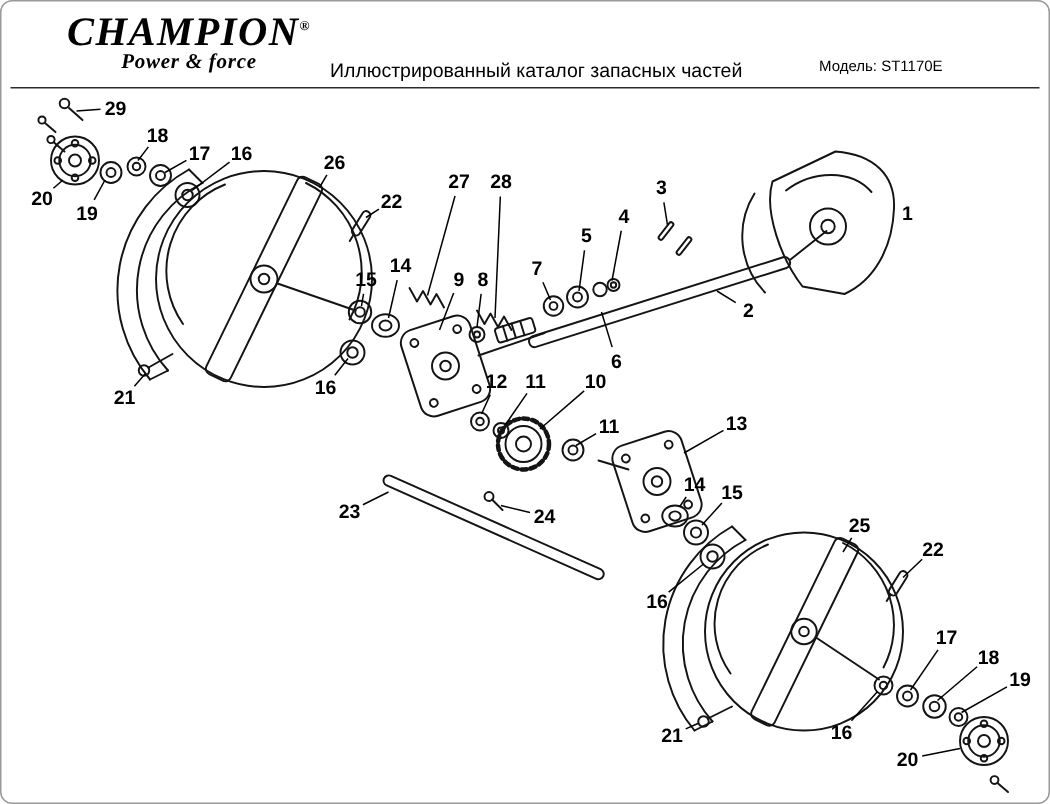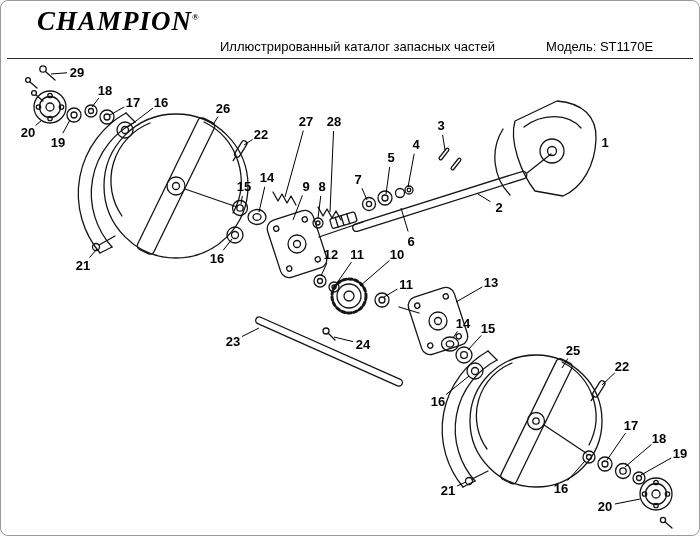--- a/index.html
+++ b/index.html
@@ -1,40 +1,41 @@
 <!DOCTYPE html>
 <html><head>
 <meta charset="utf-8">
 <style>
   * { margin:0; padding:0; box-sizing:border-box; }
   html,body { width:700px; height:536px; background:#fff; }
   body { font-family:"Liberation Sans", sans-serif; color:#000; }
   .page { position:relative; width:700px; height:536px; background:#fff;
           border:1px solid #9a9a9a; border-radius:8px; overflow:hidden; }
-  .logo { position:absolute; left:36px; top:6px; width:178px; text-align:left; }
+  .logo { position:absolute; left:36px; top:6px; width:178px; text-align:center; }
   .logo-main { font-family:"Liberation Serif", serif; font-style:italic; font-weight:bold;
                font-size:27px; letter-spacing:1px; line-height:1.05; }
   .logo-main sup { font-size:9px; font-style:normal; vertical-align:super; }
   .logo-tagline { font-family:"Liberation Serif", serif; font-style:italic; font-weight:bold;
                   font-size:14px; letter-spacing:.5px; margin-top:-1px; }
   .title { position:absolute; top:38px; left:219px; font-size:13px; }
-  .model { position:absolute; top:38px; left:545px; font-size:13px; }
+  .model { position:absolute; top:38px; left:545px; font-size:10px; }
   .header-rule { position:absolute; top:57px; left:6px; right:6px; border-top:1px solid #2b2b2b; }
   svg.diagram { position:absolute; left:0; top:0; }
   .callout { font:bold 13px "Liberation Sans", sans-serif; fill:#000; text-anchor:middle; }
   .leader { stroke:#000; stroke-width:1; }
 </style>
 </head>
 <body>
 
 <div class="page">
 
   <header>
     <div class="logo">
       <div class="logo-main"><span>CHAMPION</span><sup>®</sup></div>
+      <div class="logo-tagline">Power &amp; force</div>
     </div>
     <div class="title">Иллюстрированный каталог запасных частей</div>
     <div class="model">Модель: ST1170E</div>
     <div class="header-rule"></div>
   </header>
 
   <svg class="diagram" id="diagram-svg" width="700" height="536" viewBox="0 0 700 536">
     <g id="parts" fill="none" stroke="#141414" stroke-width="1.3" stroke-linecap="round" stroke-linejoin="round">
 
       <g>

